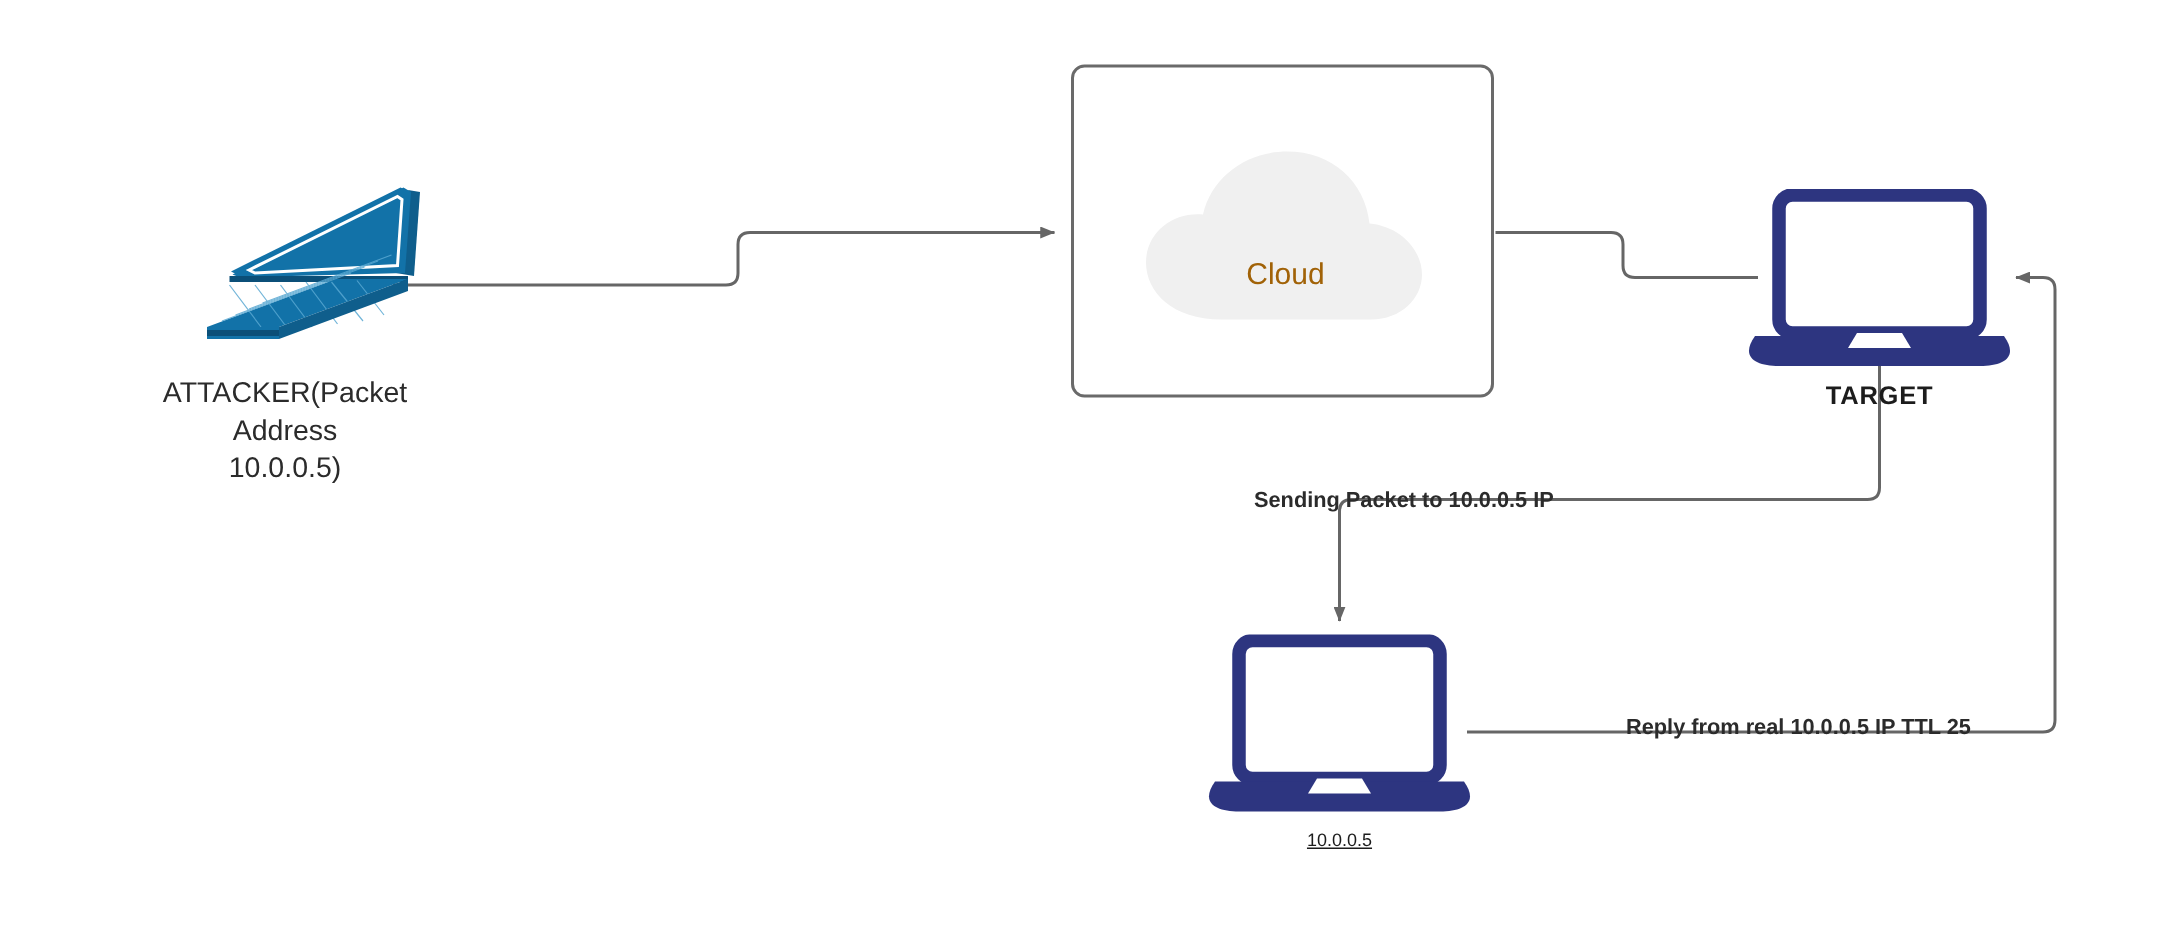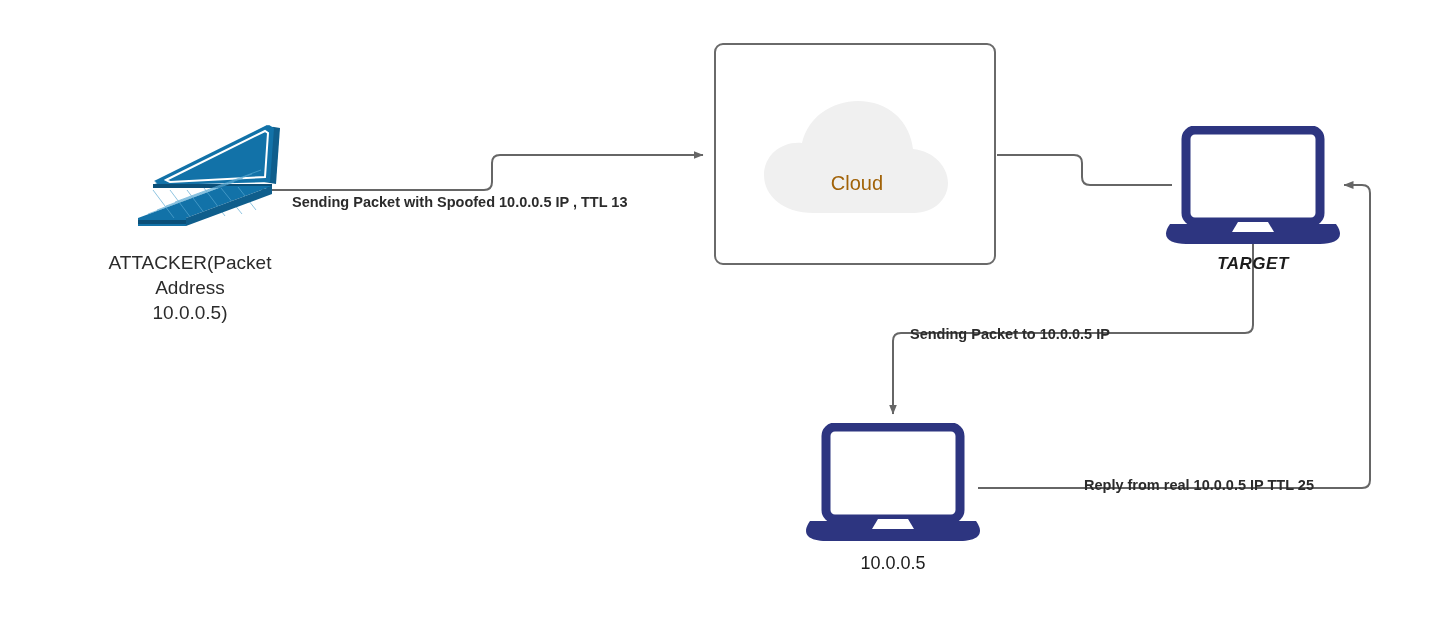--- a/index.html
+++ b/index.html
@@ -92,40 +92,40 @@
     position: absolute;
     text-align: center;
     font-size: 17px;
     color: #1c1c1c;
   }
   .label-target {
     left: 1160px;
     top: 254px;
     width: 186px;
     font-weight: bold;
-    font-style: italic;
     letter-spacing: 0.5px;
   }
   .label-victim {
     left: 800px;
     top: 553px;
     width: 186px;
-    font-size: 18px;
+    font-size: 12px;
+    text-decoration: underline;
   }
 
   
   .edge-label {
     position: absolute;
     font-size: 14.5px;
     font-weight: bold;
     color: #2b2b2b;
     white-space: nowrap;
   }
   .edge-label-1 { left: 292px; top: 194px; }
-  .edge-label-2 { left: 910px; top: 326px; }
+  .edge-label-2 { left: 836px; top: 326px; }
   .edge-label-3 { left: 1084px; top: 477px; }
 </style>
 </head>
 <body>
 
 <div id="canvas">
 
   <svg id="wires" viewBox="0 0 1449 622" xmlns="http://www.w3.org/2000/svg">
     <defs>
       <marker id="arrowEnd" markerWidth="10" markerHeight="8" refX="9.5" refY="4" orient="auto" markerUnits="userSpaceOnUse">
@@ -205,17 +205,16 @@
   <div class="node">
     <svg class="laptop laptop-victim" viewBox="0 0 186 120" xmlns="http://www.w3.org/2000/svg">
       <rect x="26" y="4" width="134" height="92" rx="9" ry="9" fill="#ffffff" stroke="#2d3580" stroke-width="9"></rect>
       <path d="M10,98 L176,98 C186,112 176,118 160,118 L26,118
                C10,118 0,112 10,98 Z" fill="#2d3580"></path>
       <path d="M78,96 L108,96 L114,106 L72,106 Z" fill="#ffffff"></path>
     </svg>
     <div class="node-label label-victim">10.0.0.5</div>
   </div>
 
-  <div class="edge-label edge-label-1">Sending Packet with Spoofed 10.0.0.5 IP , TTL 13</div>
   <div class="edge-label edge-label-2">Sending Packet to 10.0.0.5 IP</div>
   <div class="edge-label edge-label-3">Reply from real 10.0.0.5 IP TTL 25</div>
 
 </div>
 
 </body></html>

